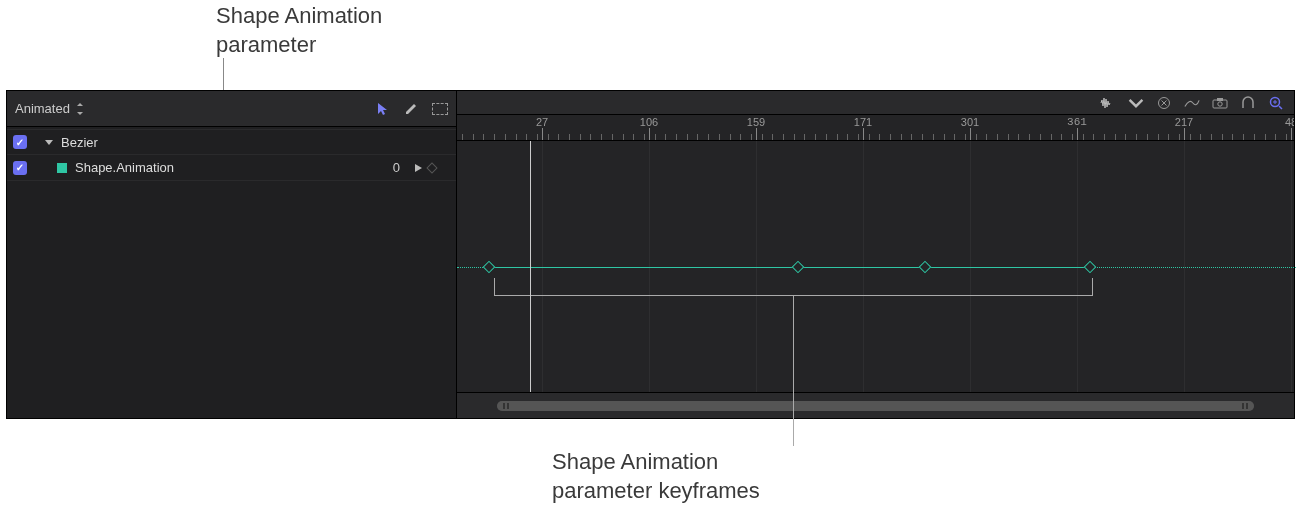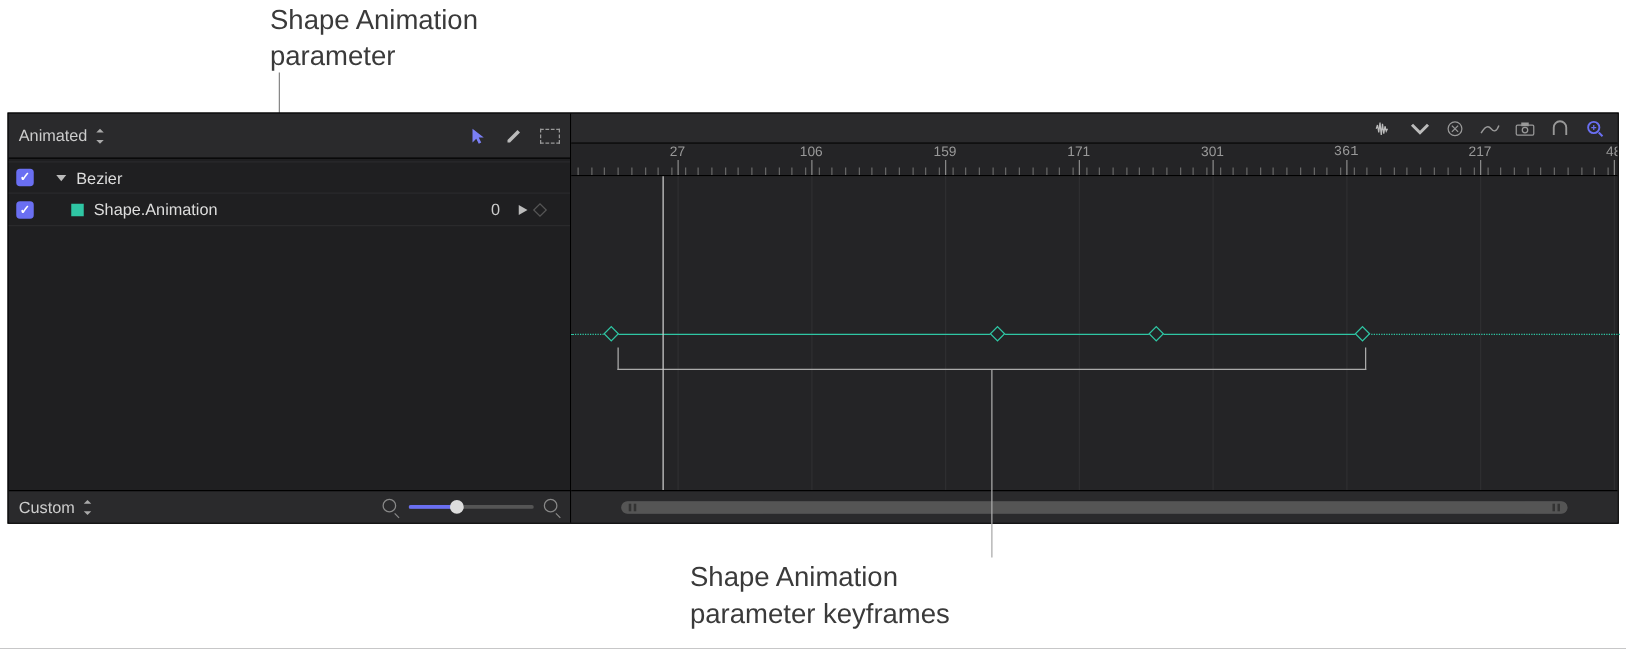--- a/index.html
+++ b/index.html
@@ -287,34 +287,20 @@
                 <svg viewBox="0 0 10 10">
                     <path d="M1 1 L8 5 L1 9 Z" fill="#bbb"></path>
                   </svg>
               </span>
               <span class="kf-diamond"></span>
             </div>
           </div>
         </div>
       </div>
 
-      <div class="left-footer">
-        <div class="dropdown">
-          <span>Custom</span>
-          <span class="updown-caret"></span>
-        </div>
-        <div class="zoom-group">
-          <span class="zoom-mag"></span>
-          <div class="zoom-track">
-            <div class="zoom-fill"></div>
-            <div class="zoom-handle"></div>
-          </div>
-          <span class="zoom-mag"></span>
-        </div>
-      </div>
     </div>
 
     <div class="right-panel">
       <div class="right-header">
         <span class="hdr-icon">
           <svg viewBox="0 0 16 14">
               <path d="M1 7 L2 4 L3 10 L4 2 L5 12 L6 3 L7 11 L8 5 L9 9 L10 7" stroke="#bbb" fill="none" stroke-width="1"></path>
             </svg>
         </span>
         <span class="hdr-icon">

